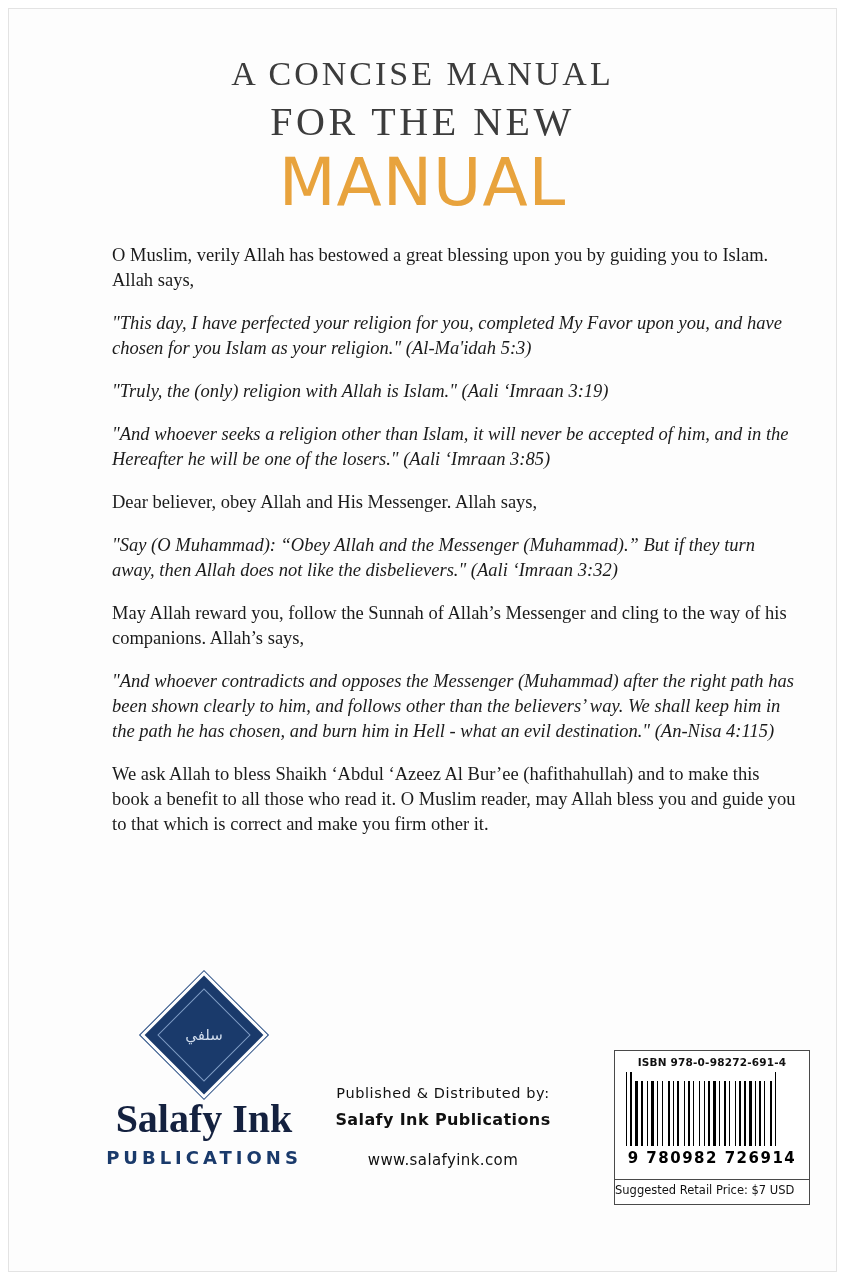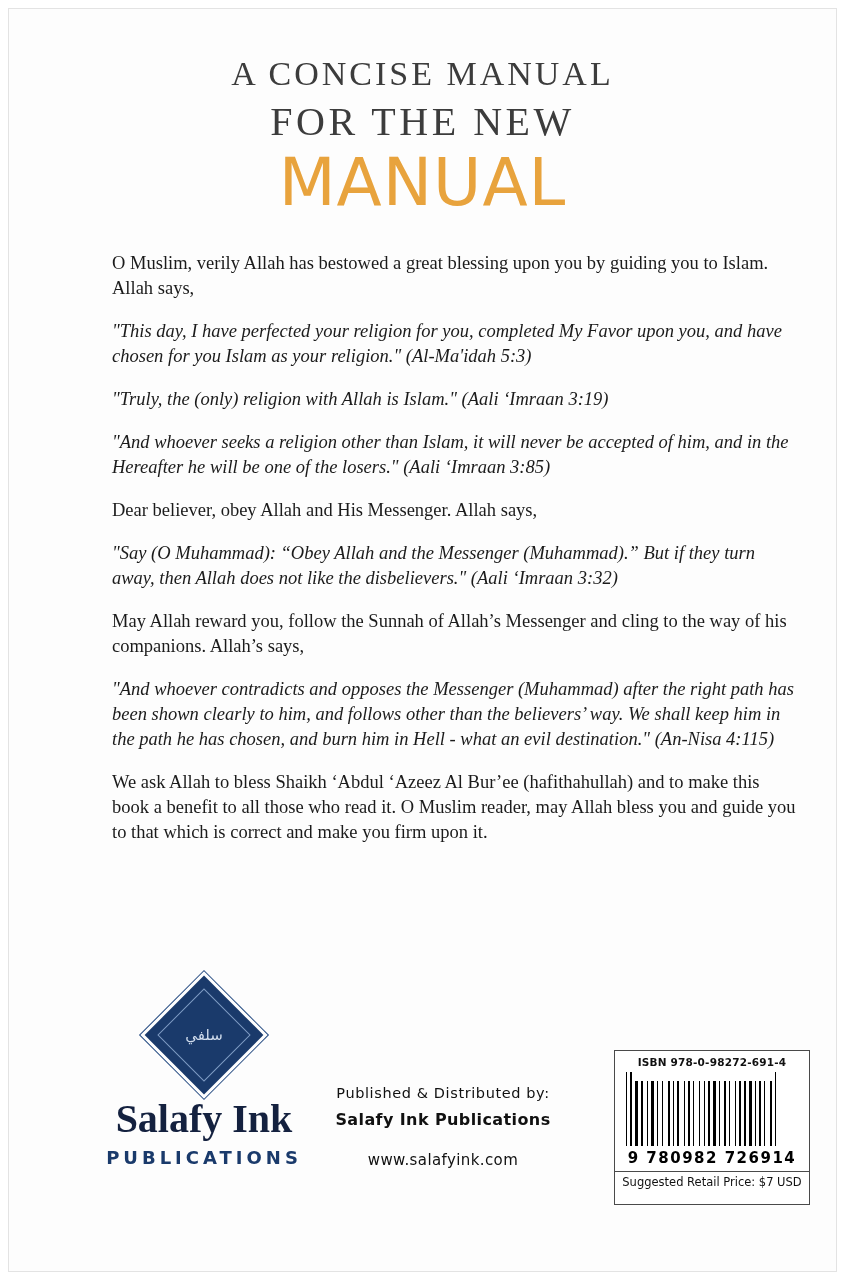--- a/index.html
+++ b/index.html
@@ -58,21 +58,21 @@
     color: #e8a33d;
     font-weight: 400;
     line-height: 70px;
     margin-top: 2px;
   }
 
   
   .body-text {
     position: absolute;
     left: 104px;
-    top: 243px;
+    top: 235px;
     width: 684px;
   }
   .para {
     font-family: "Liberation Serif", serif;
     font-size: 18.5px;
     line-height: 25px;
     color: #1b1b1b;
     margin: 0 0 18px 0;
     text-align: left;
   }
@@ -197,26 +197,26 @@
   .barcode-digits {
     text-align: center;
     font-family: "DejaVu Sans", sans-serif;
     font-size: 15px;
     font-weight: 700;
     letter-spacing: 1.5px;
     color: #000;
     margin-top: 3px;
   }
   .price-line {
-    text-align: center;
+    text-align: left;
     font-family: "DejaVu Sans", sans-serif;
     font-size: 11.5px;
     color: #111;
     border-top: 1px solid #4a4a4a;
-    margin-top: 4px;
+    margin-top: 12px;
     padding-top: 3px;
   }
 </style>
 </head>
 <body>
 
 <div id="page">
   <div id="cover">
 
     <div class="title-block">
@@ -227,21 +227,21 @@
 
     <div class="body-text">
       <p class="para">O Muslim, verily Allah has bestowed a great blessing upon you by guiding you to Islam. Allah says,</p>
       <p class="para quote">"This day, I have perfected your religion for you, completed My Favor upon you, and have chosen for you Islam as your religion." (Al-Ma'idah 5:3)</p>
       <p class="para quote">"Truly, the (only) religion with Allah is Islam." (Aali ‘Imraan 3:19)</p>
       <p class="para quote">"And whoever seeks a religion other than Islam, it will never be accepted of him, and in the Hereafter he will be one of the losers." (Aali ‘Imraan 3:85)</p>
       <p class="para">Dear believer, obey Allah and His Messenger. Allah says,</p>
       <p class="para quote">"Say (O Muhammad): “Obey Allah and the Messenger (Muhammad).” But if they turn away, then Allah does not like the disbelievers." (Aali ‘Imraan 3:32)</p>
       <p class="para">May Allah reward you, follow the Sunnah of Allah’s Messenger and cling to the way of his companions. Allah’s says,</p>
       <p class="para quote">"And whoever contradicts and opposes the Messenger (Muhammad) after the right path has been shown clearly to him, and follows other than the believers’ way. We shall keep him in the path he has chosen, and burn him in Hell - what an evil destination." (An-Nisa 4:115)</p>
-      <p class="para">We ask Allah to bless Shaikh ‘Abdul ‘Azeez Al Bur’ee (hafithahullah) and to make this book a benefit to all those who read it. O Muslim reader, may Allah bless you and guide you to that which is correct and make you firm upon it.</p>
+      <p class="para">We ask Allah to bless Shaikh ‘Abdul ‘Azeez Al Bur’ee (hafithahullah) and to make this book a benefit to all those who read it. O Muslim reader, may Allah bless you and guide you to that which is correct and make you firm other it.</p>
     </div>
 
     <div class="logo-block">
       <div class="diamond">
         <div class="inner"></div>
         <div class="arabic">سلفي</div>
       </div>
       <div class="salafy-name">Salafy Ink</div>
       <div class="salafy-sub">PUBLICATIONS</div>
     </div>

